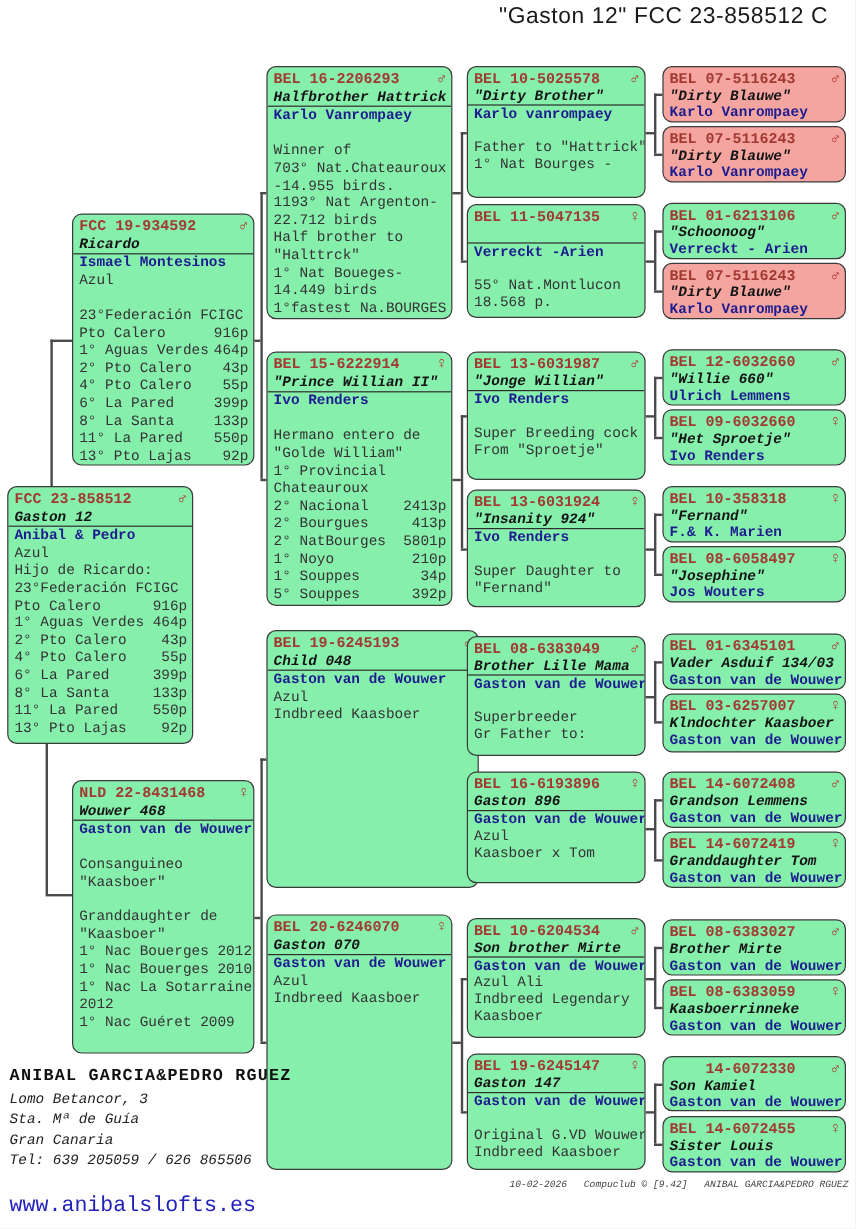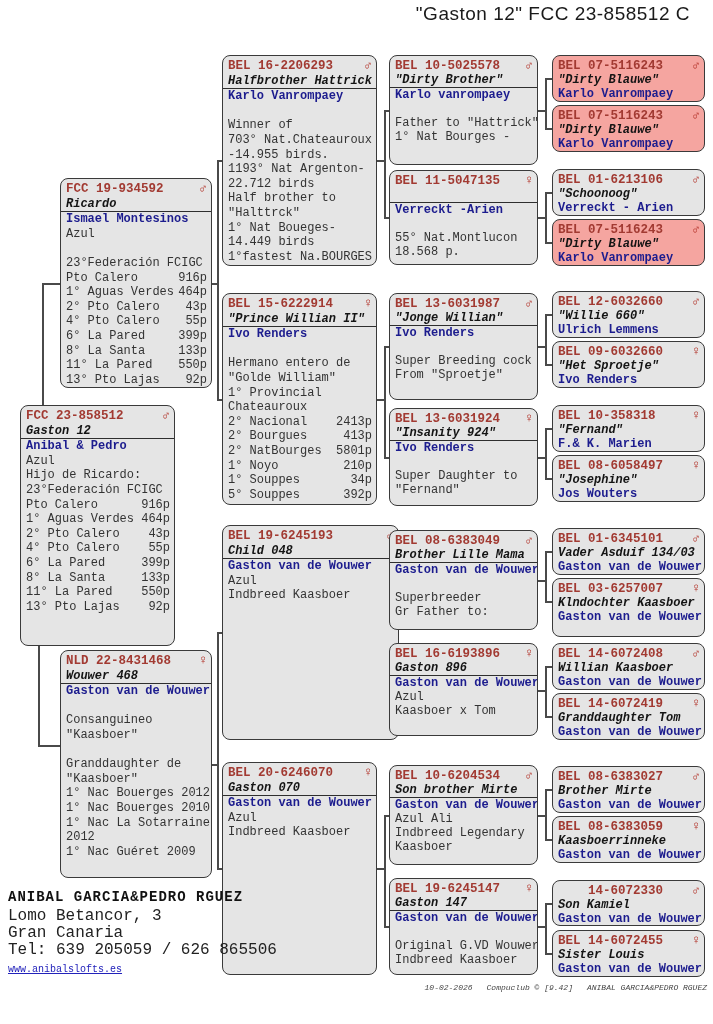--- a/index.html
+++ b/index.html
@@ -1,37 +1,37 @@
 <!DOCTYPE html>
 <html><head>
 <meta charset="utf-8">
 <style>
   html,body{margin:0;padding:0;background:#e8e8e8;}
   .page{position:relative;width:713px;height:1024px;background:#ffffff;overflow:hidden;
         font-family:"Liberation Mono", monospace;}
   .title{position:absolute;top:3px;right:23px;font-family:"Liberation Sans", sans-serif;
          font-size:19px;color:#1a1a1a;letter-spacing:0.5px;}
-  .box{position:absolute;background:#e5e5e5;border:1.2px solid #3a3a3a;border-radius:8px;
+  .box{position:absolute;background:#86efac;border:1.2px solid #3a3a3a;border-radius:8px;
        padding:3px 4px 2px 5px;box-sizing:border-box;overflow:hidden;}
   .box.hl{background:#f5a5a0;}
   .hdr{display:flex;justify-content:space-between;align-items:flex-start;white-space:pre;}
   .ring{color:#a23a32;font-weight:bold;font-size:12.5px;white-space:pre;}
   .sex{color:#b02a20;font-size:13px;font-weight:bold;line-height:13px;}
   .name{font-style:italic;font-weight:bold;color:#141414;font-size:12px;white-space:pre;}
   .sep{border-top:1.5px solid #2e2e2e;margin:0 -4px 0 -5px;}
   .fancier{color:#1c1c8e;font-weight:bold;font-size:12px;white-space:pre;}
   .ln{display:flex;justify-content:space-between;font-size:12px;color:#333;white-space:pre;}
   .g12 .hdr,.g12 .name,.g12 .fancier,.g12 .ln{height:14.6px;line-height:14.6px;}
   .g3  .hdr,.g3 .name,.g3 .fancier,.g3 .ln{height:14px;line-height:14px;}
   .g4  .hdr,.g4 .name,.g4 .fancier{height:14px;line-height:14px;justify-content:space-between;}
   .cline{position:absolute;background:#4a4a4a;}
   .owner{position:absolute;left:8px;top:886px;color:#222;}
   .owner-name{font-size:14px;font-weight:bold;color:#111;height:22px;line-height:22px;letter-spacing:1px;}
-  .owner .addr{font-size:16px;height:17px;line-height:17px;}
-  .website{display:inline-block;font-size:10px;color:#2222bb;text-decoration:underline;margin-top:1px;cursor:pointer;}
+  .owner .addr{font-size:12px;height:17px;line-height:17px;font-style:italic;}
+  .website{display:inline-block;font-size:18px;color:#2222bb;margin-top:19px;cursor:pointer;}
   .footer{position:absolute;top:983px;right:6px;font-size:8px;font-style:italic;color:#444;white-space:pre;}
   .footer span{margin-left:14px;}
 </style>
 </head>
 <body>
 
 <div class="page">
   <div class="title">"Gaston 12"  FCC 23-858512 C</div>
   <div id="connectors">
       <div class="cline" style="left: 42px; top: 283px; width: 18px; height: 1.5px;"></div>
@@ -89,21 +89,21 @@
       <div class="cline" style="left: 538px; top: 815px; width: 7px; height: 1.5px;"></div>
       <div class="cline" style="left: 545px; top: 789px; height: 50px; width: 1.5px;"></div>
       <div class="cline" style="left: 545px; top: 789px; width: 7px; height: 1.5px;"></div>
       <div class="cline" style="left: 545px; top: 839px; width: 7px; height: 1.5px;"></div>
       <div class="cline" style="left: 538px; top: 926px; width: 7px; height: 1.5px;"></div>
       <div class="cline" style="left: 545px; top: 903px; height: 50px; width: 1.5px;"></div>
       <div class="cline" style="left: 545px; top: 903px; width: 7px; height: 1.5px;"></div>
       <div class="cline" style="left: 545px; top: 953px; width: 7px; height: 1.5px;"></div>
     </div>
   <div id="boxes">
-      <div class="box g12" style="left: 20px; top: 405px; width: 155px; height: 241px;">
+      <div class="box g12" style="left: 6px; top: 405px; width: 155px; height: 215px;">
         <div class="hdr"><span class="ring">FCC 23-858512</span><span class="sex">♂</span></div>
         <div class="name">Gaston 12</div>
         <div class="sep"></div>
         <div class="fancier">Anibal &amp; Pedro</div>
         <div class="ln"><span class="t">Azul</span></div>
         <div class="ln"><span class="t">Hijo de Ricardo:</span></div>
         <div class="ln"><span class="t">23°Federación FCIGC</span></div>
         <div class="ln"><span class="t">Pto Calero</span><span class="v">916p</span></div>
         <div class="ln"><span class="t">1° Aguas Verdes</span><span class="v">464p</span></div>
         <div class="ln"><span class="t">2° Pto Calero</span><span class="v">43p</span></div>
@@ -306,28 +306,28 @@
       <div class="box g4" style="left: 552px; top: 455px; width: 153px; height: 47px;">
         <div class="hdr"><span class="ring">BEL 08-6058497</span><span class="sex">♀</span></div>
         <div class="name">"Josephine"</div>
         <div class="fancier">Jos Wouters</div>
       </div>
       <div class="box g4" style="left: 552px; top: 528px; width: 153px; height: 47px;">
         <div class="hdr"><span class="ring">BEL 01-6345101</span><span class="sex">♂</span></div>
         <div class="name">Vader Asduif 134/03</div>
         <div class="fancier">Gaston van de Wouwer</div>
       </div>
-      <div class="box g4" style="left: 552px; top: 578px; width: 153px; height: 59px;">
+      <div class="box g4" style="left: 552px; top: 578px; width: 153px; height: 49px;">
         <div class="hdr"><span class="ring">BEL 03-6257007</span><span class="sex">♀</span></div>
         <div class="name">Klndochter Kaasboer</div>
         <div class="fancier">Gaston van de Wouwer</div>
       </div>
       <div class="box g4" style="left: 552px; top: 643px; width: 153px; height: 47px;">
         <div class="hdr"><span class="ring">BEL 14-6072408</span><span class="sex">♂</span></div>
-        <div class="name">Willian Kaasboer</div>
+        <div class="name">Grandson Lemmens</div>
         <div class="fancier">Gaston van de Wouwer</div>
       </div>
       <div class="box g4" style="left: 552px; top: 693px; width: 153px; height: 47px;">
         <div class="hdr"><span class="ring">BEL 14-6072419</span><span class="sex">♀</span></div>
         <div class="name">Granddaughter Tom</div>
         <div class="fancier">Gaston van de Wouwer</div>
       </div>
       <div class="box g4" style="left: 552px; top: 766px; width: 153px; height: 47px;">
         <div class="hdr"><span class="ring">BEL 08-6383027</span><span class="sex">♂</span></div>
         <div class="name">Brother Mirte</div>
@@ -346,19 +346,20 @@
       <div class="box g4" style="left: 552px; top: 930px; width: 153px; height: 47px;">
         <div class="hdr"><span class="ring">BEL 14-6072455</span><span class="sex">♀</span></div>
         <div class="name">Sister Louis</div>
         <div class="fancier">Gaston van de Wouwer</div>
       </div>
     </div>
 
   <div class="owner">
     <div class="owner-name">ANIBAL GARCIA&amp;PEDRO RGUEZ</div>
     <div class="addr">Lomo Betancor, 3</div>
+    <div class="addr">Sta. Mª de Guía</div>
     <div class="addr">Gran Canaria</div>
     <div class="addr">Tel: 639 205059 / 626 865506</div>
     <a class="website">www.anibalslofts.es</a>
   </div>
 
   <div class="footer"><span>10-02-2026</span><span>Compuclub © [9.42]</span><span>ANIBAL GARCIA&amp;PEDRO RGUEZ</span></div>
 </div>
 
 </body></html>

